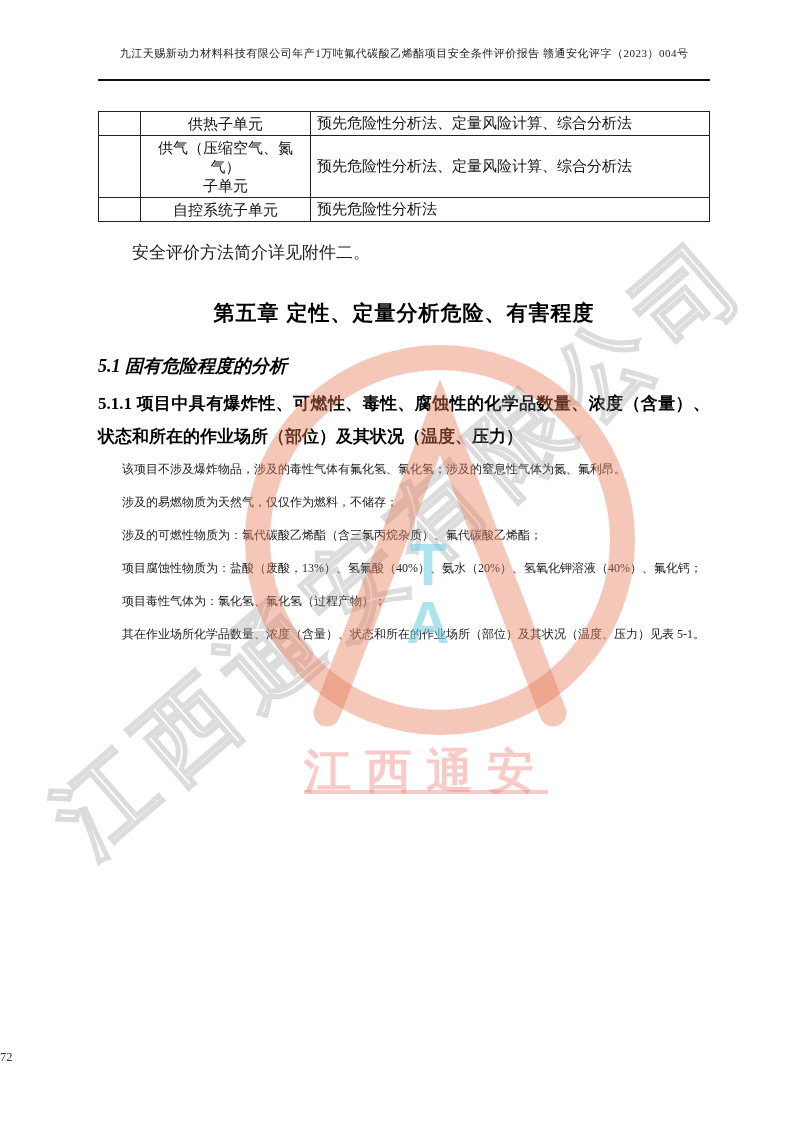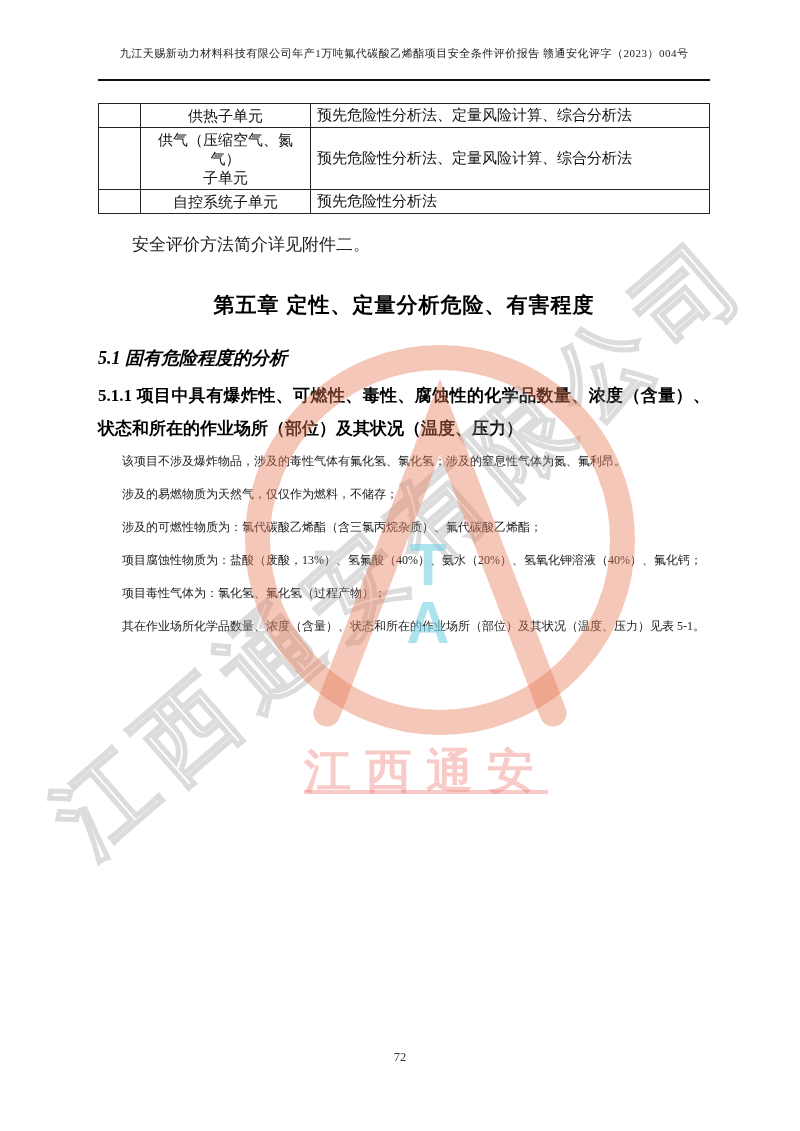--- a/index.html
+++ b/index.html
@@ -25,21 +25,21 @@
     color: #222;
     text-align: center;
     white-space: nowrap;
     padding-bottom: 18px;
     border-bottom: 2.5px solid #111;
   }
   
   table.cont-table {
     width: 100%;
     border-collapse: collapse;
-    margin-top: 22px;
+    margin-top: 30px;
     font-family: "Liberation Sans", "DejaVu Sans", sans-serif;
     font-size: 15px;
     color: #111;
   }
   table.cont-table td {
     border: 1.6px solid #222;
     padding: 2px 6px;
     vertical-align: middle;
   }
   td.c-narrow { width: 42px; }
@@ -78,21 +78,21 @@
   }
   .body-par {
     font-size: 12px;
     line-height: 33px;
     text-indent: 2em;
     text-align: justify;
   }
   .page-number {
     position: absolute;
     bottom: 66px; left: 0; right: 0;
-    text-align: center;
+    text-align: left;
     font-size: 12.5px;
     color: #333;
     z-index: 1;
   }
   
   .wm-diagonal {
     position: absolute;
     left: 70px; top: 770px;
     z-index: 2;
     font-family: "Liberation Sans", "DejaVu Sans", sans-serif;

